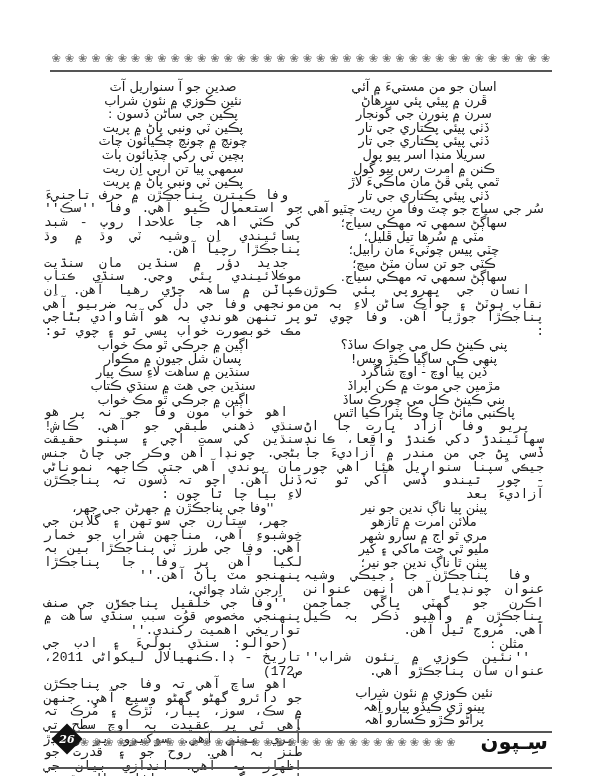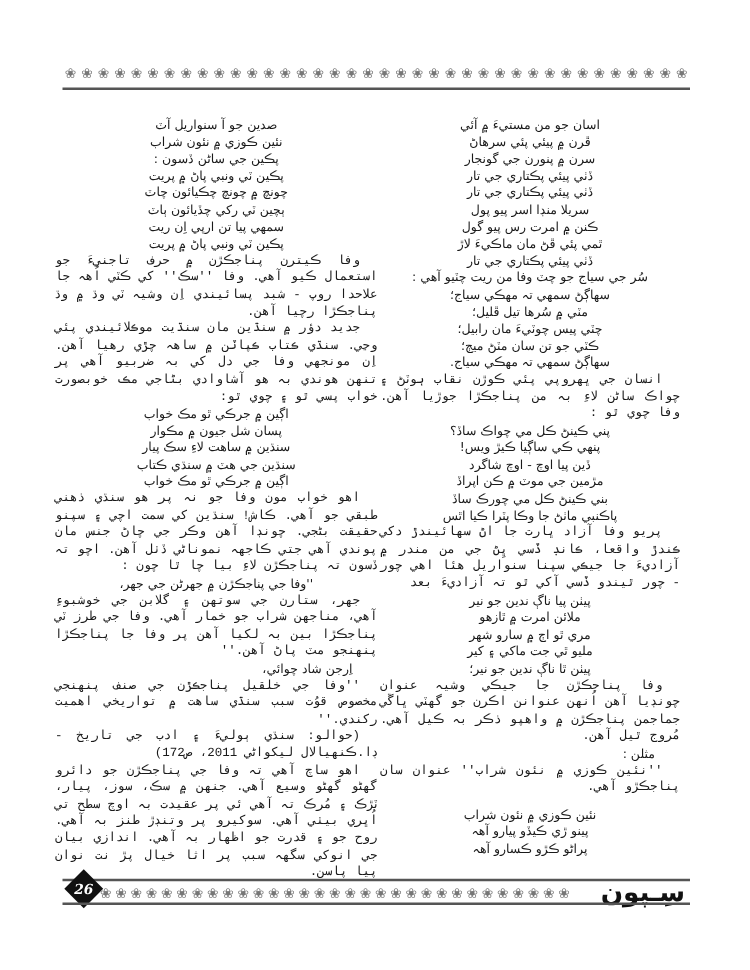--- a/index.html
+++ b/index.html
@@ -13,30 +13,30 @@
   .flower-row {
     display:flex; justify-content:space-between; height:14px; overflow:hidden;
     font-size:11px; line-height:14px; color:#777; letter-spacing:0;
   }
   .flower-row span { display:inline-block; width:12.8px; text-align:center; }
   .rule { height:2px; background:#555; margin-top:4px; }
   .columns {
     position:absolute; top:80px; left:44px; width:512px; height:612px;
     display:flex; flex-direction:row-reverse; justify-content:space-between;
   }
-  .col { width:252px; direction:rtl; font-size:10px; line-height:13.6px;margin-top:14px; }
+  .col { width:252px; direction:rtl; font-size:13px; line-height:13.6px; }
   .col-right { padding-right:12px; width:240px; }
   .col-left { width:258px; }
   .verse { text-align:center; white-space:nowrap; }
   .para { text-align:justify; text-align-last:right; margin:0; }
   .para.first { text-indent:14px;font-family:Liberation Mono, monospace; }
   .label-line { text-align:right; padding-right:20px; }
   .gap { height:8px; }
   .footer {
-    position:absolute; left:50px; top:703px; width:502px; height:21px;
+    position:absolute; left:50px; top:731px; width:502px; height:38px;
   }
   .footer .rule-top { position:absolute; left:0; right:0; top:0; height:2px; background:#555; }
   .footer .rule-bot { position:absolute; left:0; right:0; bottom:0; height:2px; background:#555; }
   .footer .flowers {
     position:absolute; left:30px; right:96px; top:5px; height:14px; display:flex;
     justify-content:space-between; font-size:11px; line-height:14px; color:#777; overflow:hidden;
   }
   .page-diamond {
     position:absolute; left:6px; top:-3px; width:22px; height:22px; background:#111;
     transform:rotate(45deg);

